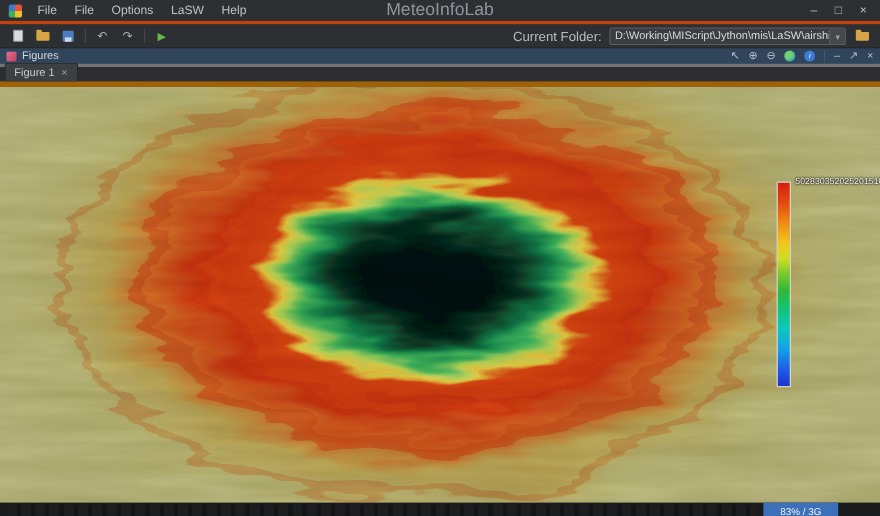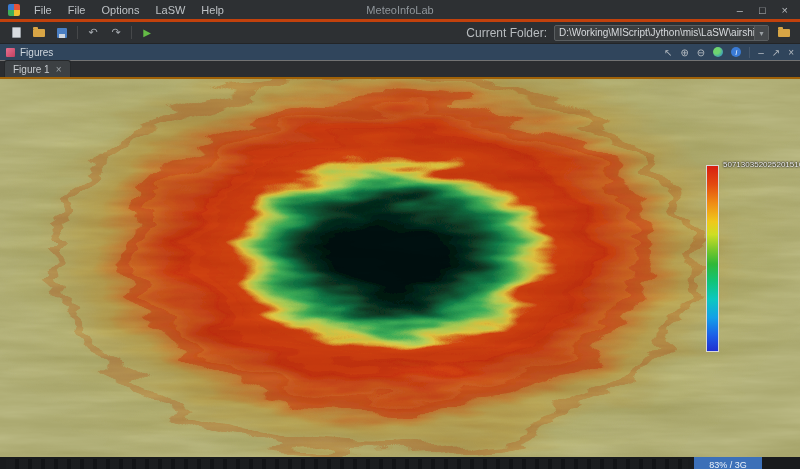--- a/index.html
+++ b/index.html
@@ -5,21 +5,21 @@
   * { margin:0; padding:0; box-sizing:border-box; }
   html,body { width:800px; height:469px; overflow:hidden; }
   body { font-family:"Liberation Sans", sans-serif; background:#2d3033; color:#b8bcbf; }
 
   
   .titlebar { height:22px; display:flex; align-items:center; padding:0 8px; gap:4px;
               background:#2d3033; border-bottom:3px solid #c2410c; position:relative; }
   .app-logo { width:12px; height:12px; border-radius:2px; margin-right:4px;
               background:conic-gradient(#e5543a 0 25%, #f0c030 25% 50%, #3fae5a 50% 75%, #3a7bd0 75% 100%); }
   .menu-item { font-size:11px; color:#bdc1c5; padding:2px 6px; border-radius:2px; cursor:default; }
-  .win-title { position:absolute; left:50%; transform:translateX(-50%); font-size:11px; color:#8f959a; }
+  .win-title { position:absolute; left:50%; transform:translateX(-50%); font-size:16px; color:#8f959a; }
   .win-controls { margin-left:auto; display:flex; gap:16px; font-size:11px; color:#b8bcc0; padding-right:4px; }
   .win-controls span { cursor:default; }
 
   
   .toolbar { height:22px; display:flex; align-items:center; padding:0 8px; gap:7px;
              background:#2d3033; border-bottom:1px solid #232527; }
   .tb-icon { width:16px; height:16px; display:flex; align-items:center; justify-content:center; }
   .icon-file { width:9px; height:11px; background:#d8dce0; border-radius:1px; border:1px solid #9aa0a6; }
   .icon-folder { width:12px; height:8px; background:#d8a545; border-radius:1px; position:relative; }
   .icon-folder::before { content:""; position:absolute; top:-2px; left:0; width:5px; height:2px;
@@ -31,33 +31,33 @@
   .tb-sep { width:1px; height:13px; background:#46484a; }
   .cf-label { margin-left:auto; font-size:12px; color:#b8bcbf; }
   .combo { width:215px; height:16px; background:#3b3e40; border:1px solid #5a5e60; border-radius:2px;
            display:flex; align-items:center; overflow:hidden; }
   .combo-text { flex:1; font-size:10px; color:#d8dbde; padding:0 4px; white-space:nowrap; overflow:hidden; }
   .combo-arrow { width:14px; text-align:center; font-size:8px; color:#9aa0a4; border-left:1px solid #55595b;
                  background:#45494c; align-self:stretch; line-height:15px; }
 
   
   .fig-header { height:17px; background:#30455c; display:flex; align-items:center; padding:0 6px; gap:5px;
-                border-bottom:1px solid #737373; }
+                border-bottom:3px solid #737373; }
   .fig-chart-icon { width:9px; height:9px; border-radius:1px; background:linear-gradient(135deg,#e87090,#c04060); }
   .fig-title { font-size:10px; color:#cfd6dd; }
   .fig-tools { margin-left:auto; display:flex; align-items:center; gap:8px; font-size:10px; color:#b6bcc2; }
   .globe { width:10px; height:10px; border-radius:50%;
            background:radial-gradient(circle at 35% 35%, #6fd46f 0 35%, #2a8ad0 90%); }
   .info-circle { width:10px; height:10px; border-radius:50%; background:#3a7bd5; color:#fff;
                  font-size:7px; font-style:italic; display:flex; align-items:center; justify-content:center; }
   .fig-sep { width:1px; height:11px; background:#45586d; }
 
   
   .tabbar { height:18px; background:#2b2d30; display:flex; align-items:flex-end; padding:0 4px;
-            border-bottom:2px solid #a16207; }
+            border-bottom:5px solid #a16207; }
   .tab { height:17px; background:#3c4043; border:1px solid #26282a; border-bottom:none;
          border-radius:3px 3px 0 0; display:flex; align-items:center; gap:6px; padding:0 8px; }
   .tab-label { font-size:10px; color:#c8ccd0; }
   .tab-close { font-size:10px; color:#9aa0a4; }
 
   
   .canvas { position:relative; width:800px; height:378px; background:#a8a66c; overflow:hidden; }
   .canvas svg { position:absolute; inset:0; }
 
   .colorbar { position:absolute; left:706px; top:86px; width:46px; height:187px; }
@@ -181,21 +181,21 @@
       <ellipse cx="375" cy="182" rx="320" ry="188" fill="none" stroke="#a83a14" stroke-width="9" opacity="0.30"></ellipse>
       <ellipse cx="400" cy="168" rx="205" ry="120" fill="none" stroke="#c83c10" stroke-width="10" opacity="0.40"></ellipse>
     </g>
     <rect width="800" height="378" filter="url(#grainF)" style="mix-blend-mode:overlay" opacity="0.5"></rect>
   </svg>
 
   <div class="colorbar">
     <div class="cb-bar"></div>
     <div class="cb-labels">
       <span>50</span>
-      <span>71</span>
+      <span>28</span>
       <span>30</span>
       <span>35</span>
       <span>20</span>
       <span>25</span>
       <span>20</span>
       <span>15</span>
       <span>10</span>
     </div>
   </div>
 </div>

